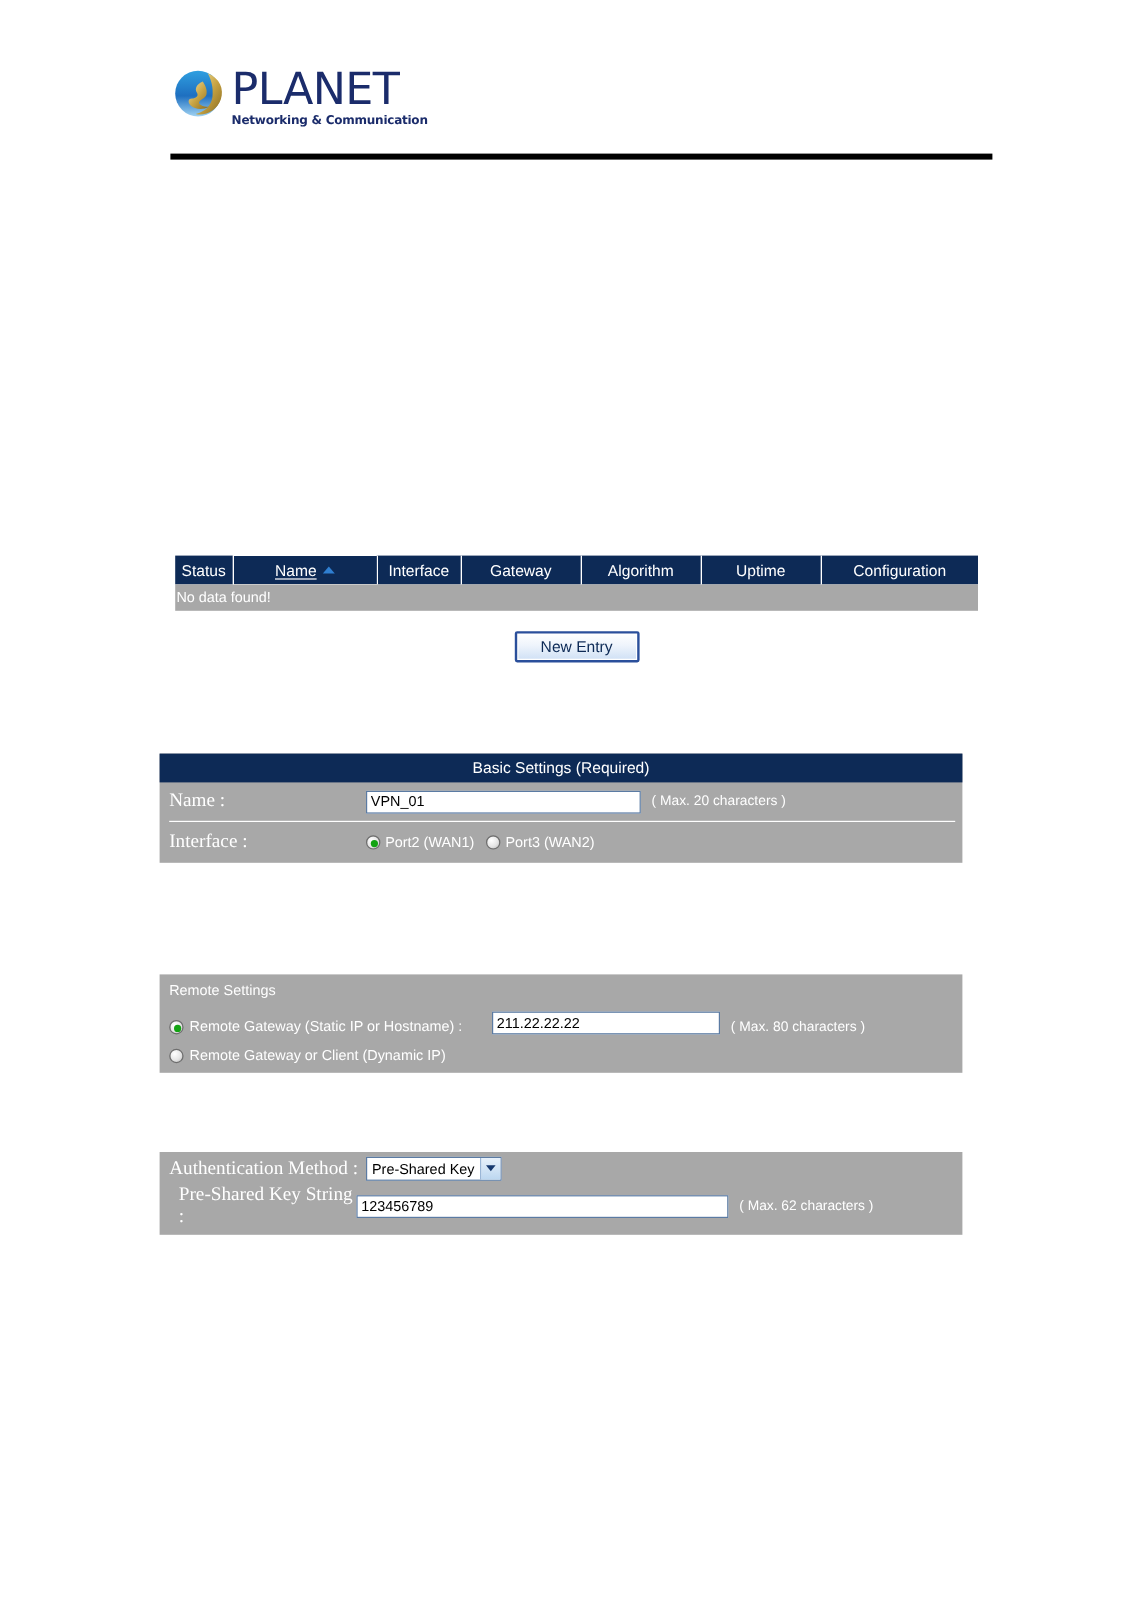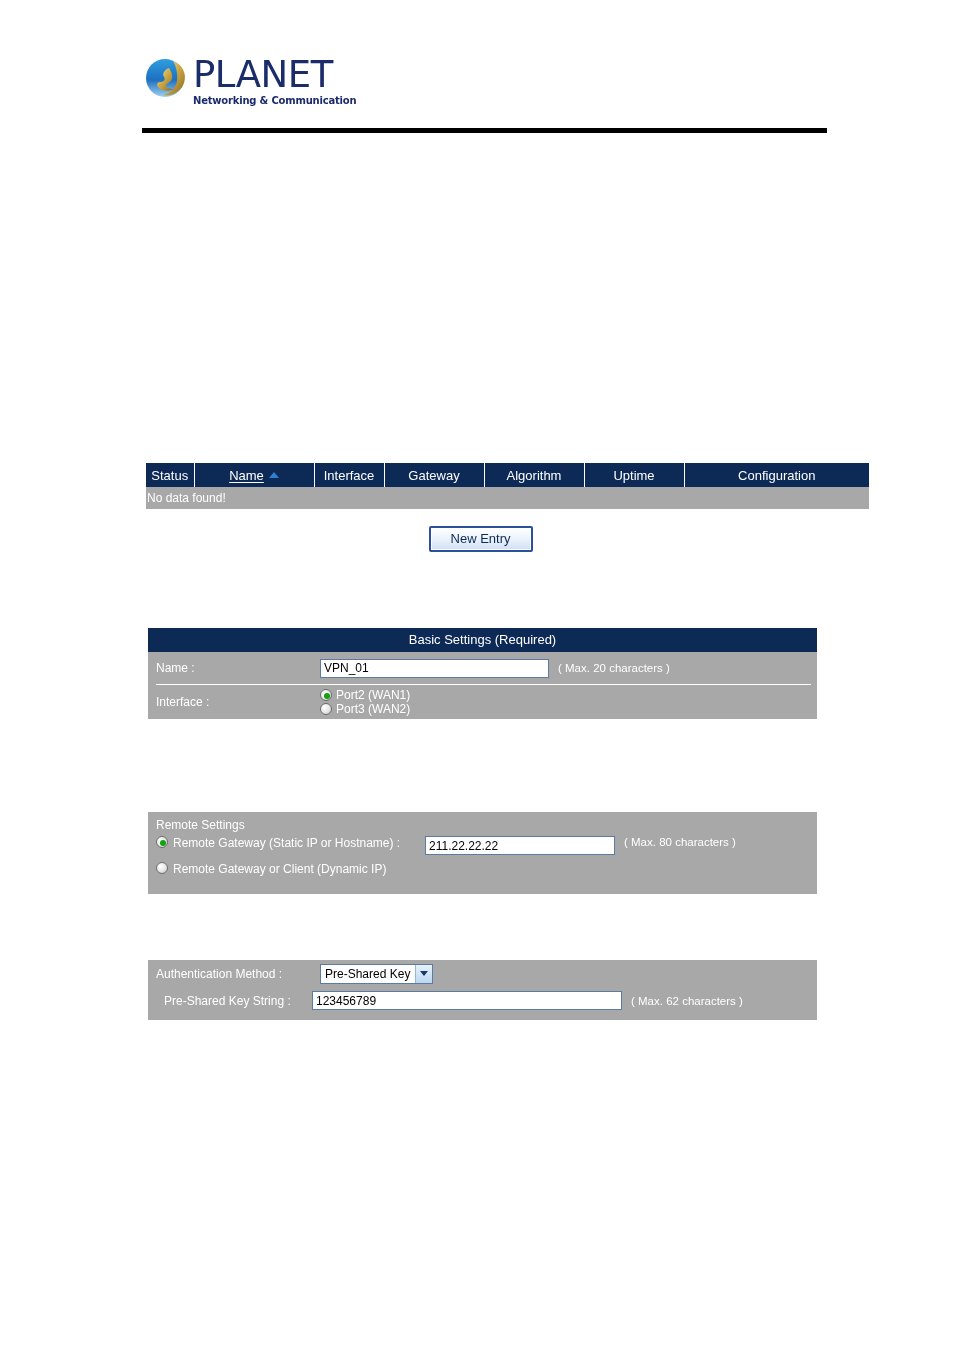--- a/index.html
+++ b/index.html
@@ -60,21 +60,21 @@
     width: 685px;
     height: 5px;
     background: #000000;
   }
 
   
   .vpn-table {
     position: absolute;
     left: 146px;
     top: 463px;
-    width: 723px;
+    width: 669px;
     border-collapse: collapse;
     table-layout: fixed;
   }
   .vpn-table th {
     background: #0d2a56;
     color: #ffffff;
     font-size: 13px;
     font-weight: normal;
     height: 24px;
     text-align: center;
@@ -126,21 +126,21 @@
     background: linear-gradient(to bottom, #ffffff 0%, #eef4fc 45%, #cfe0f5 100%);
     border: 2px solid #2a4f9b;
     border-radius: 2px;
     box-shadow: inset 0 0 0 1px #ffffff;
     cursor: pointer;
   }
 
   
   .panel {
     position: absolute;
-    left: 148px;
+    left: 133px;
     width: 669px;
     background: #a8a8a8;
   }
   .panel-title {
     background: #0d2a56;
     color: #ffffff;
     font-size: 13px;
     text-align: center;
     height: 24px;
     line-height: 24px;
@@ -156,23 +156,24 @@
     min-height: 32px;
     padding: 0 0 0 8px;
   }
   .row-divider {
     height: 1px;
     background: #ffffff;
     margin: 0 6px 0 8px;
   }
   .field-label {
     color: #ffffff;
-    font-size: 12px;
+    font-size: 16px;
     width: 164px;
     flex: 0 0 auto;
+    font-family: Liberation Serif, serif;
   }
   .field-label.indent { padding-left: 8px; width: 156px; }
   .hint {
     color: #ffffff;
     font-size: 11.5px;
     margin-left: 9px;
     white-space: nowrap;
   }
   input.txt {
     height: 19px;
@@ -180,21 +181,21 @@
     background: #ffffff;
     font-family: "Liberation Sans", sans-serif;
     font-size: 12px;
     color: #000000;
     padding: 0 3px;
     outline: none;
   }
   input.txt.caret { caret-color: #000; }
 
   
-  .radio-group { display: flex; align-items: center; flex-direction: column; }
+  .radio-group { display: flex; align-items: center; }
   .radio-item {
     display: inline-flex;
     align-items: center;
     margin-right: 10px;
     color: #ffffff;
     font-size: 12px;
     white-space: nowrap;
   }
   .radio {
     width: 12px; height: 12px;
@@ -238,21 +239,21 @@
     justify-content: center;
   }
   .sel-btn .chev {
     width: 0; height: 0;
     border-left: 4px solid transparent;
     border-right: 4px solid transparent;
     border-top: 5px solid #16386e;
   }
 
   
-  .stack-row { display: flex; align-items: flex-start; padding-left: 8px; min-height: 23px; }
+  .stack-row { display: flex; align-items: flex-end; padding-left: 8px; min-height: 23px; }
   .stack-row .radio { margin-right: 5px; }
   .stack-label { color: #ffffff; font-size: 12px; white-space: nowrap; }
 </style>
 </head>
 <body>
 
 <div class="page">
 
   <div class="logo-block">
     <div class="logo-globe">

